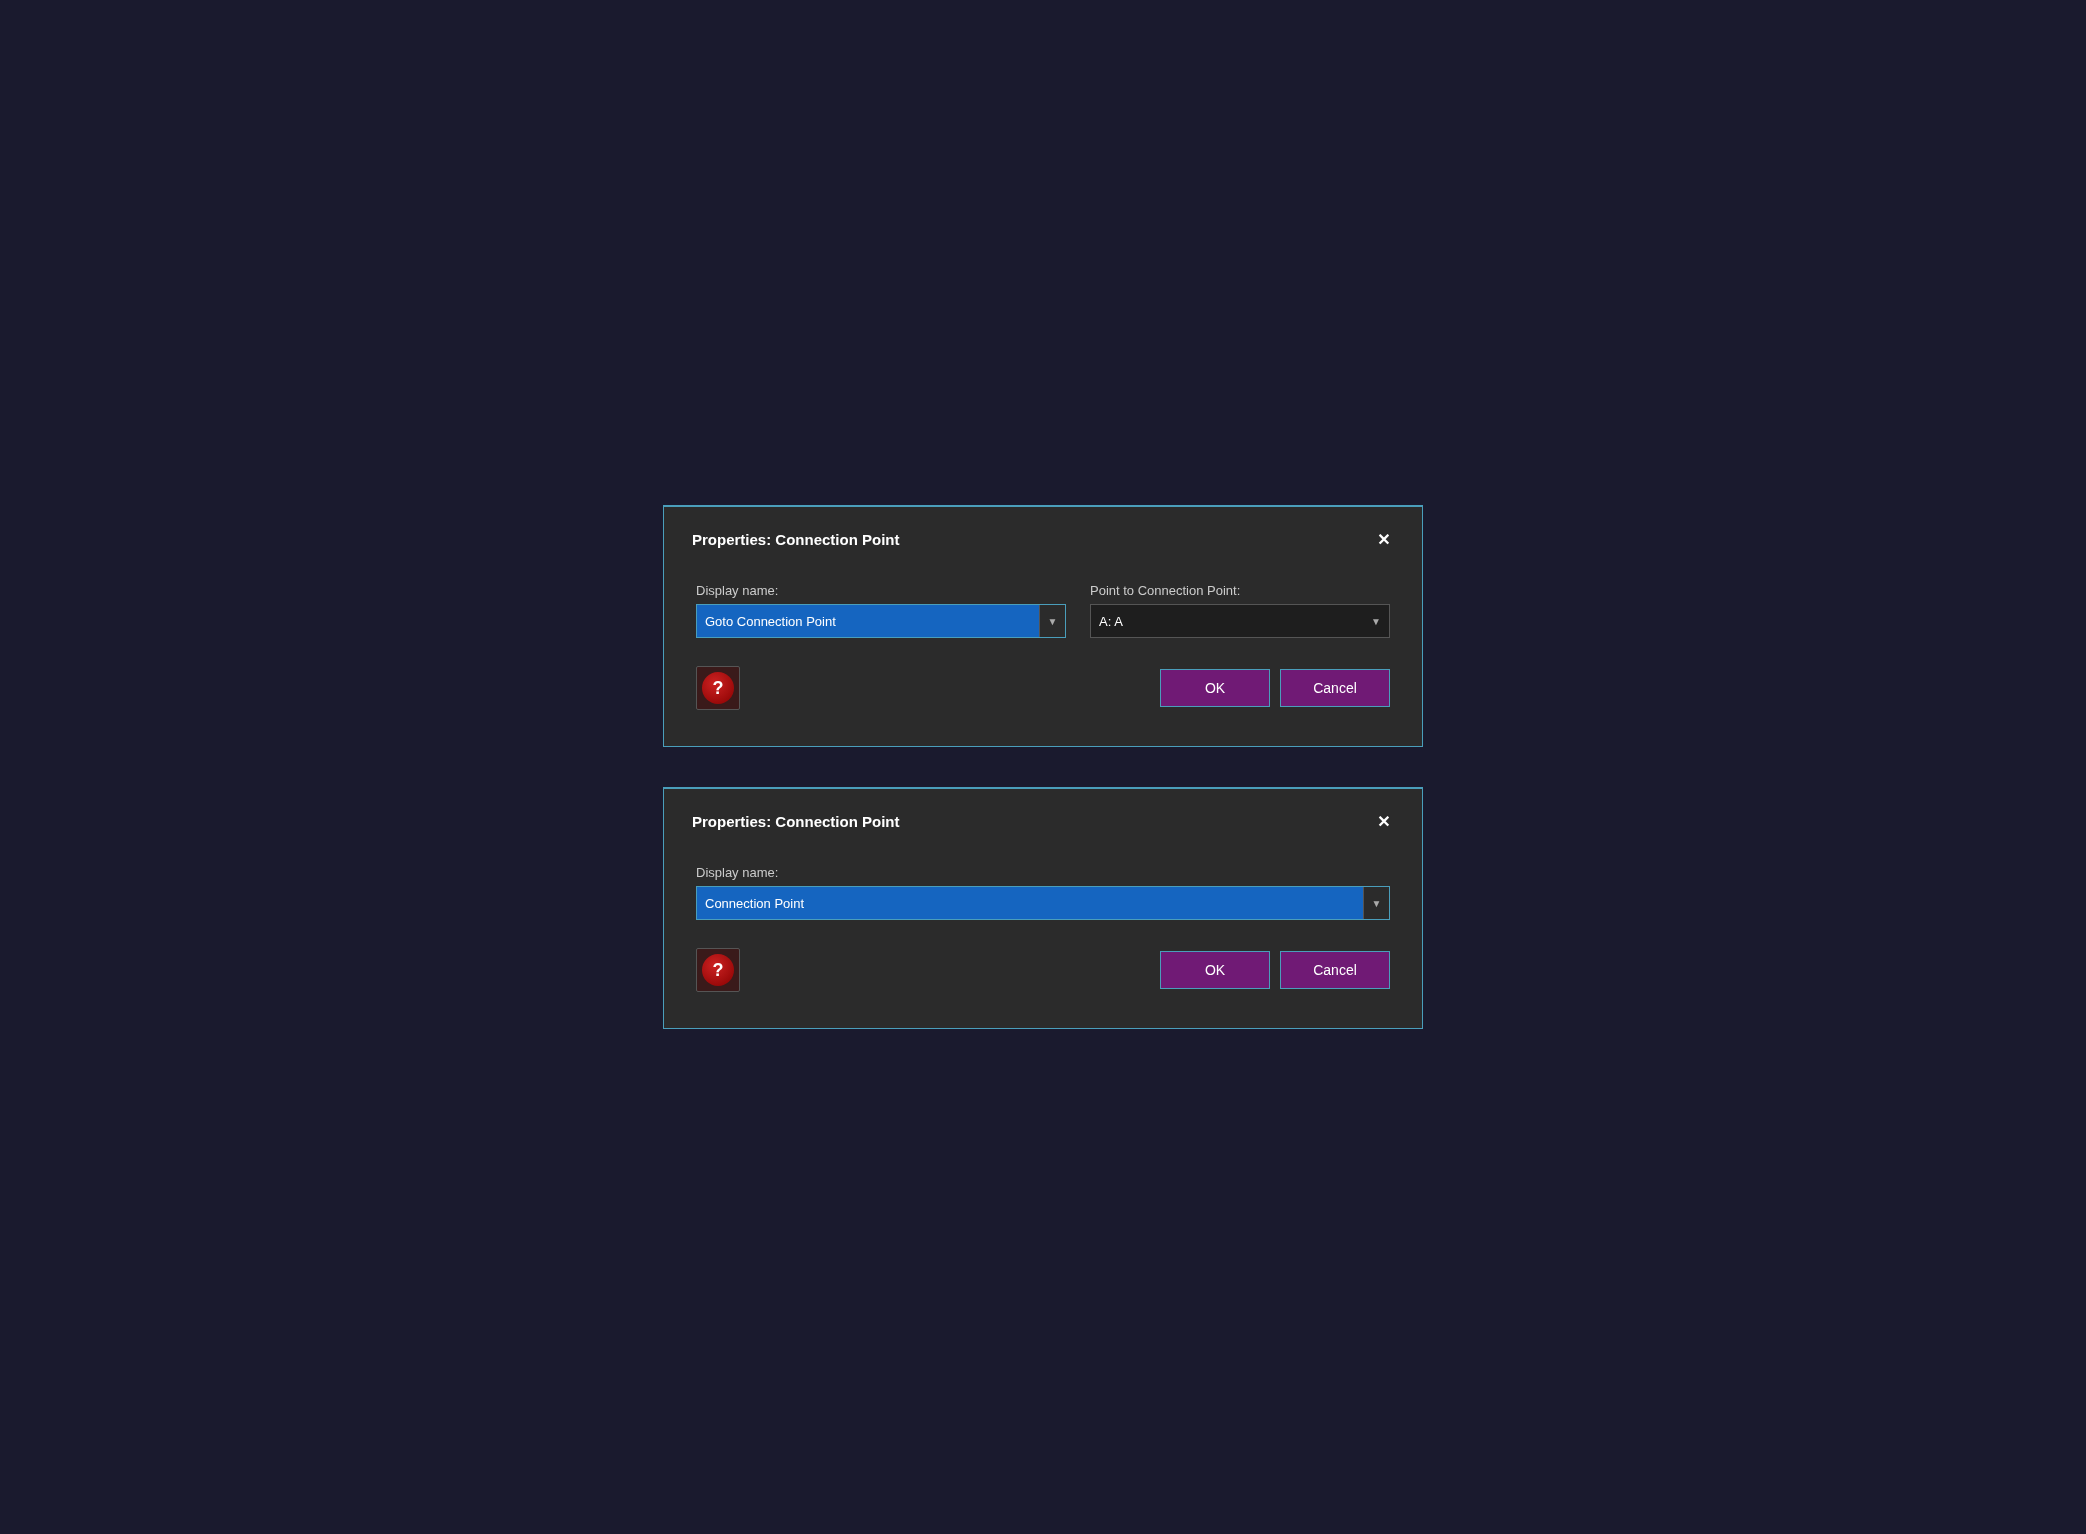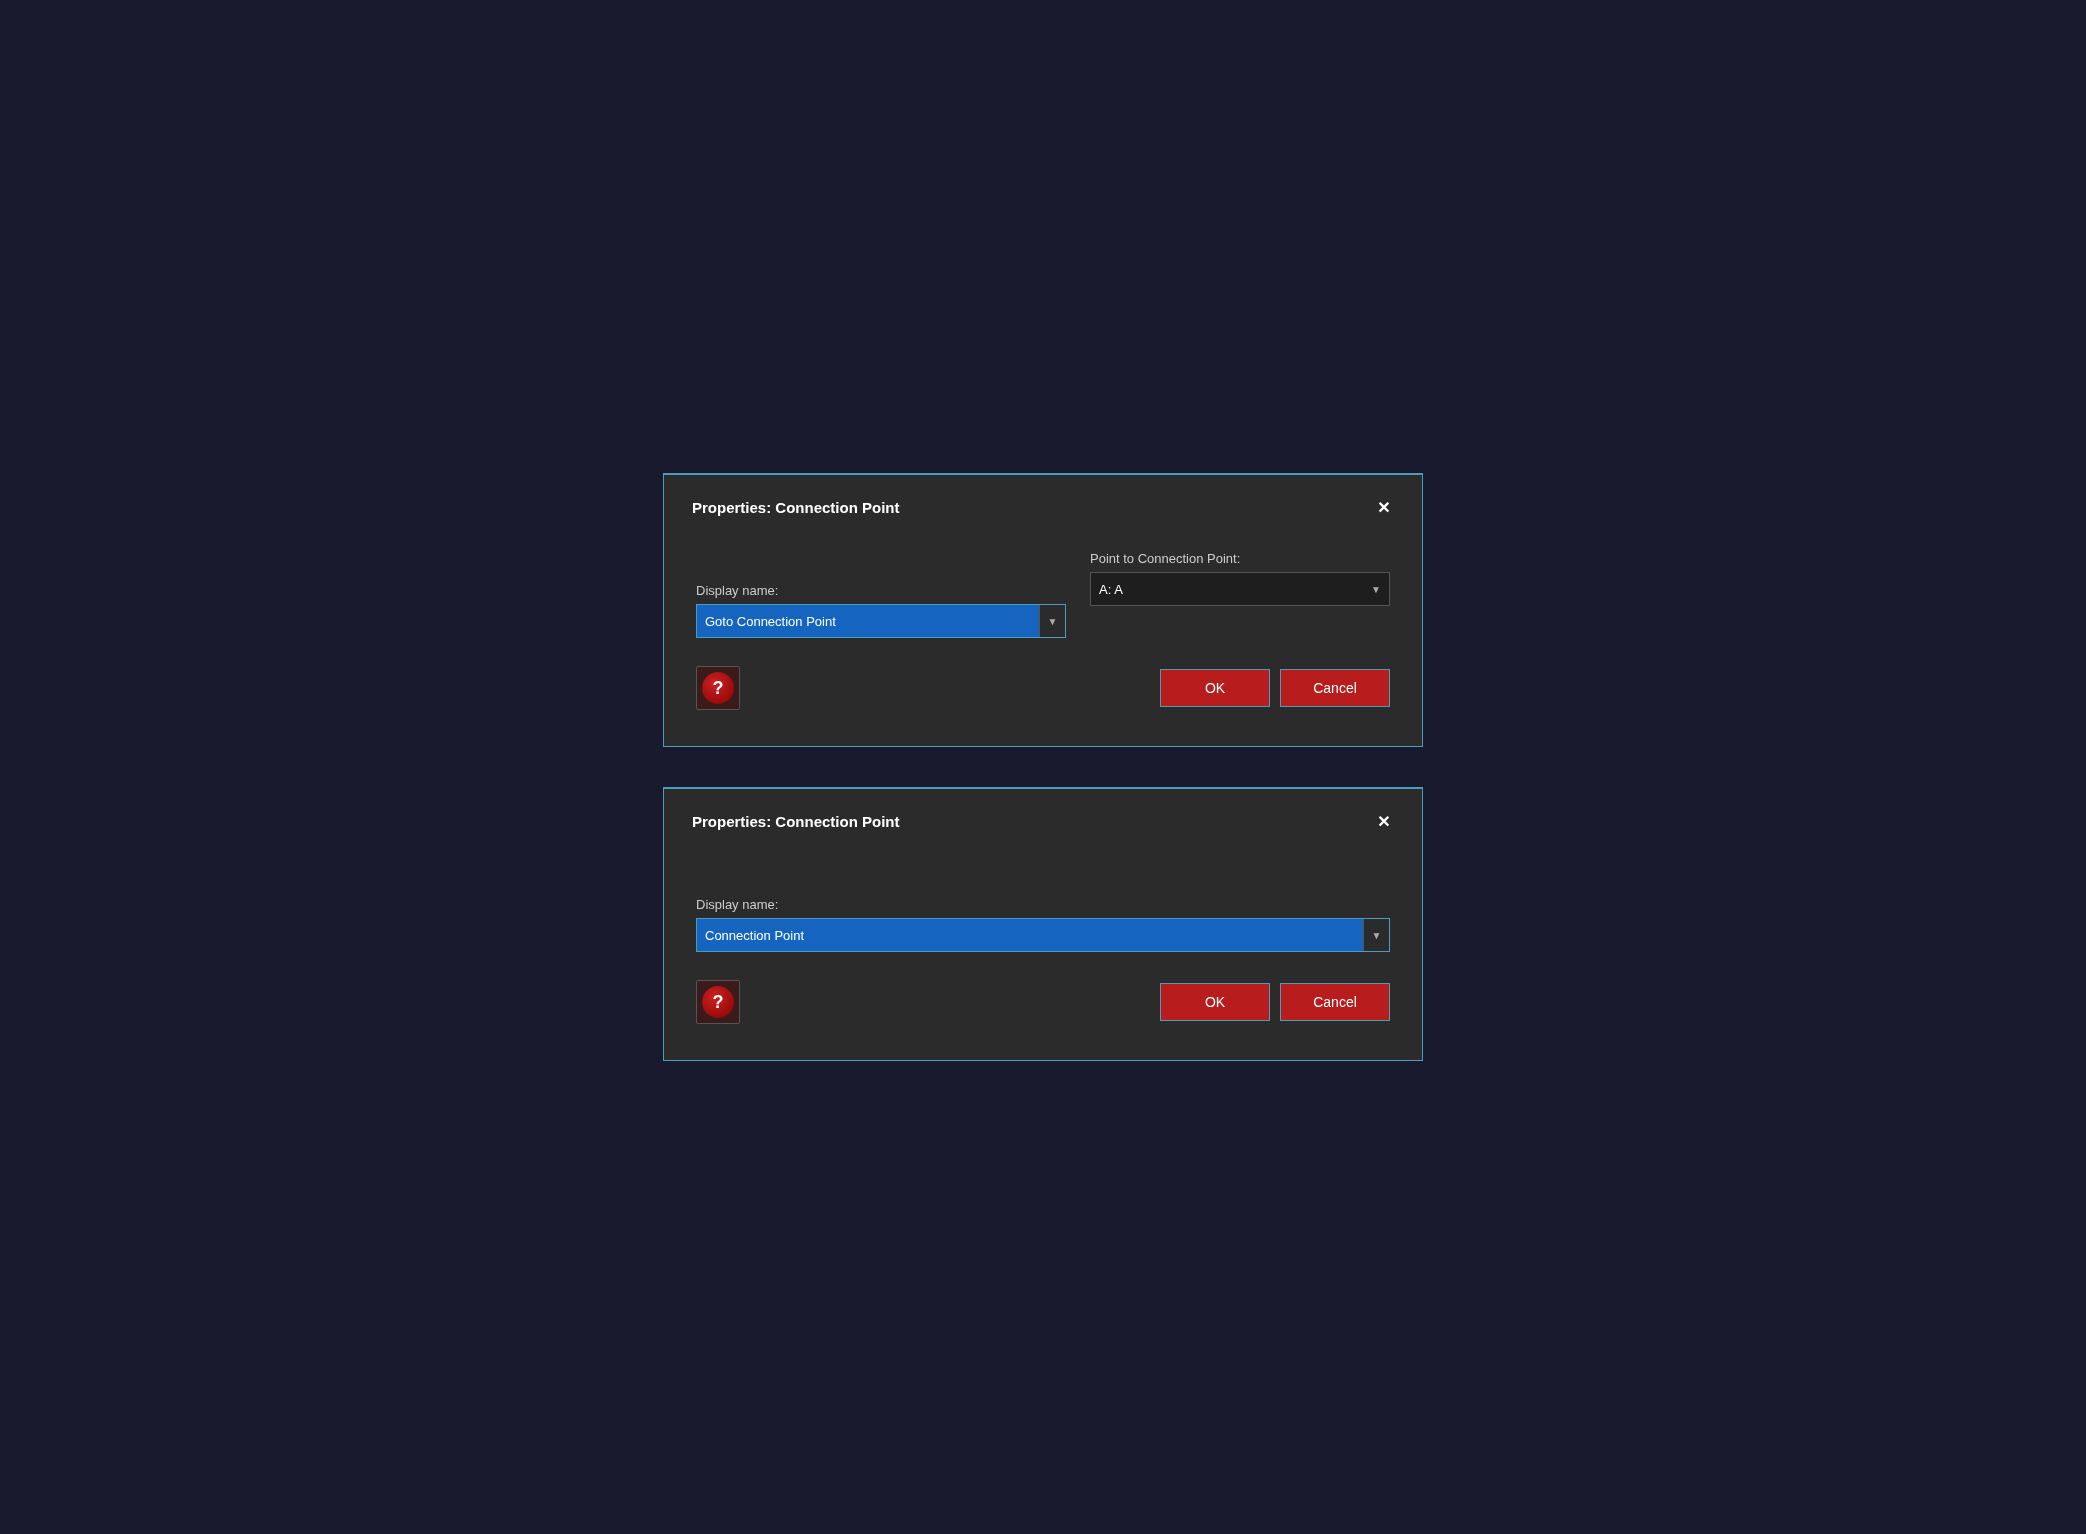--- a/index.html
+++ b/index.html
@@ -65,21 +65,20 @@
     }
 
     .form-group {
       display: flex;
       flex-direction: column;
       gap: 6px;
     }
 
     .form-group.left {
       flex: 1;
-      margin-top: 32px;
     }
 
     .form-group.right {
       flex: 0 0 300px;
     }
 
     .form-label {
       font-size: 13px;
       color: #cccccc;
     }
@@ -197,21 +196,21 @@
     }
 
     .action-buttons {
       display: flex;
       gap: 10px;
     }
 
     .btn {
       width: 110px;
       height: 38px;
-      background-color: #b91c1c;
+      background-color: #701a75;
       color: #ffffff;
       border: 1px solid #4a9ebb;
       font-size: 14px;
       cursor: pointer;
       display: flex;
       align-items: center;
       justify-content: center;
     }
 
     .text-selected {

